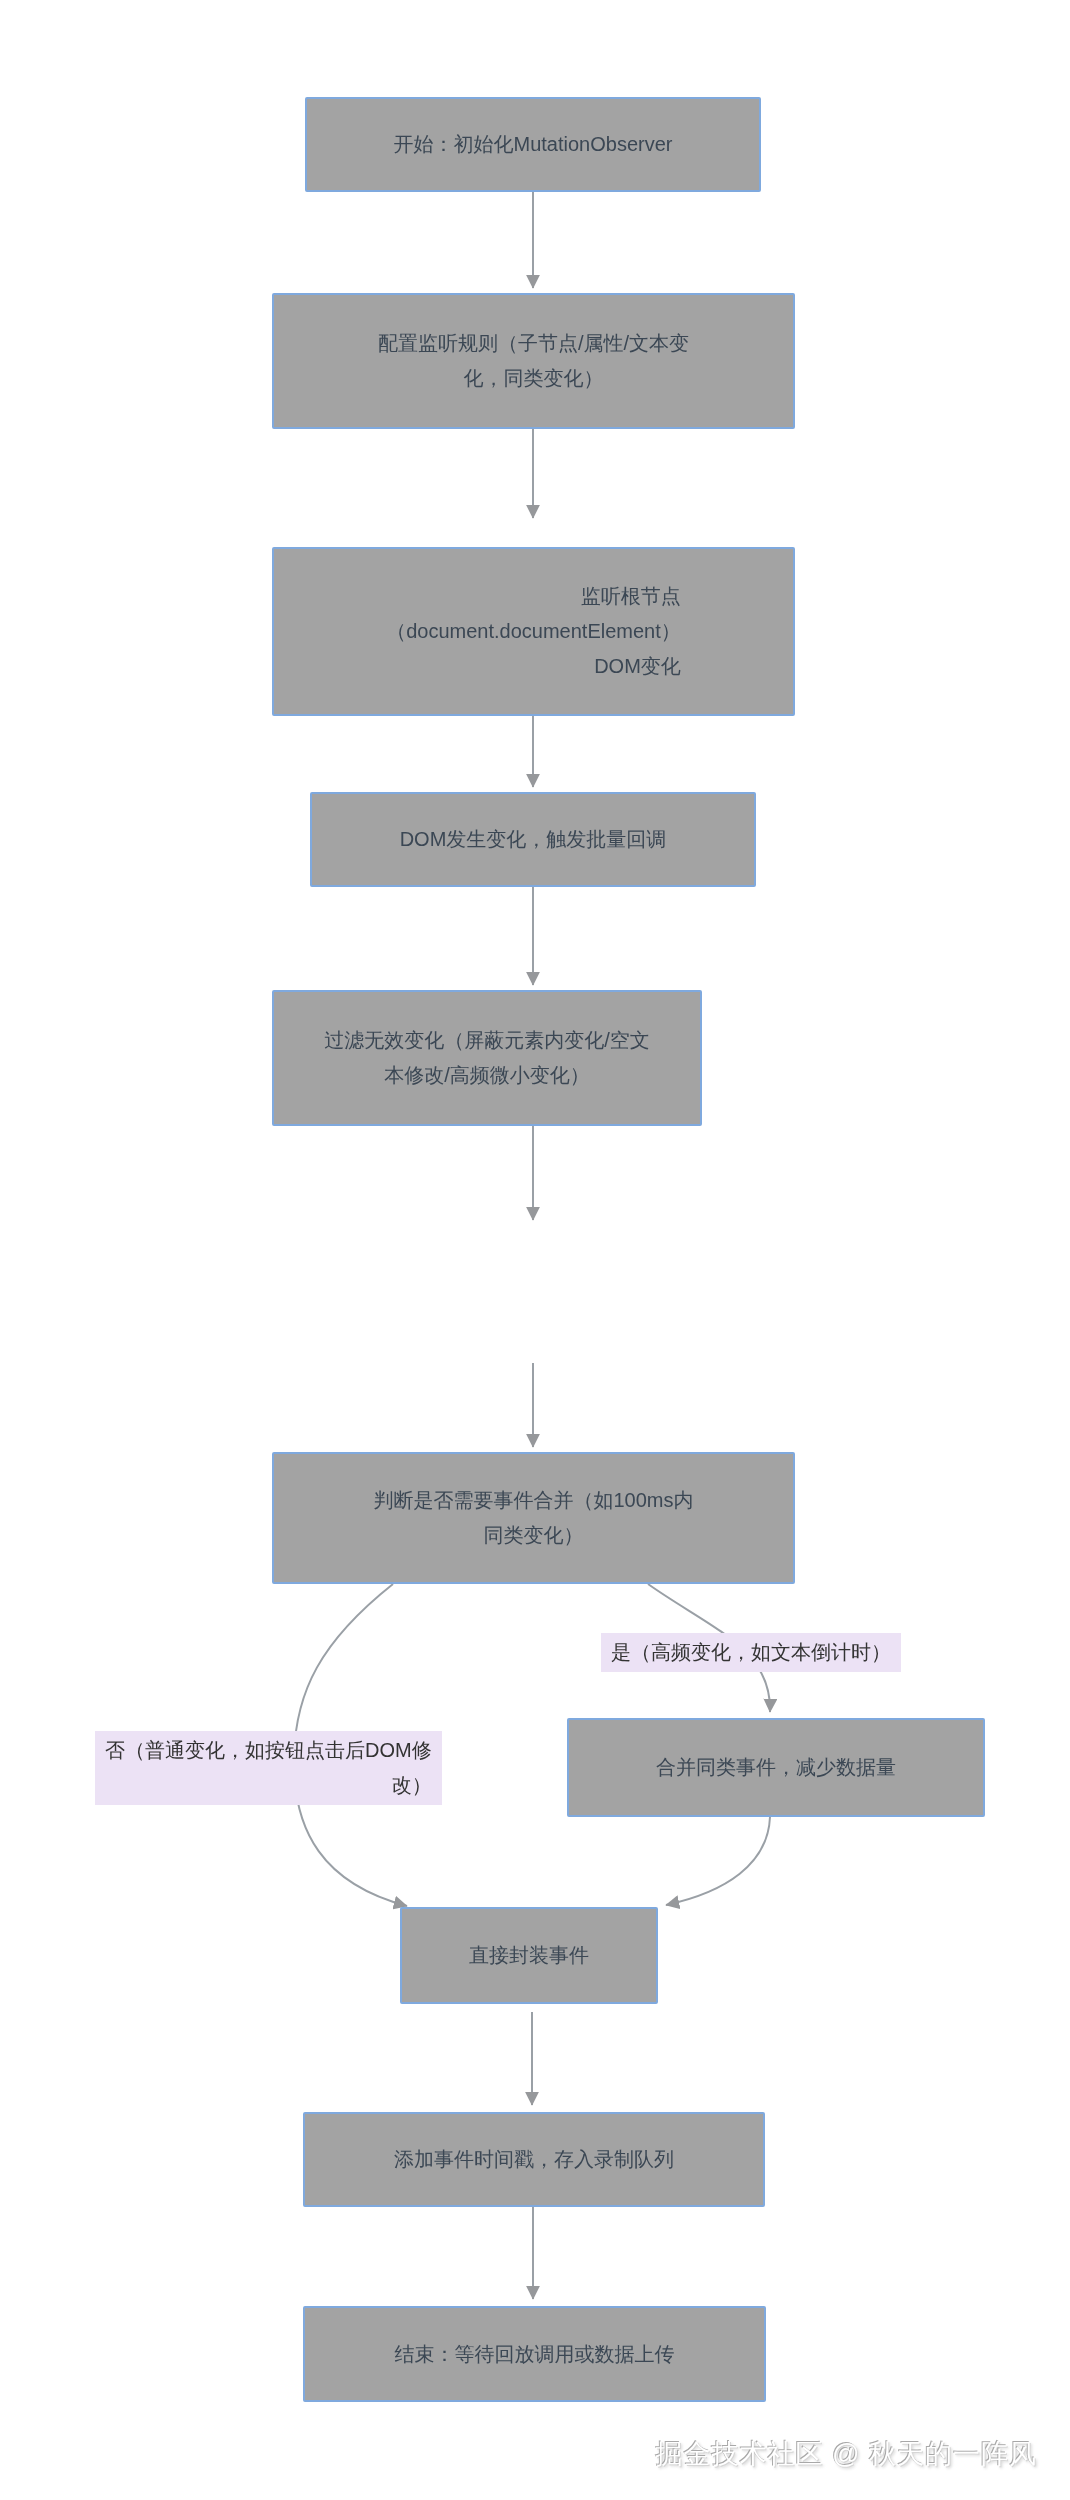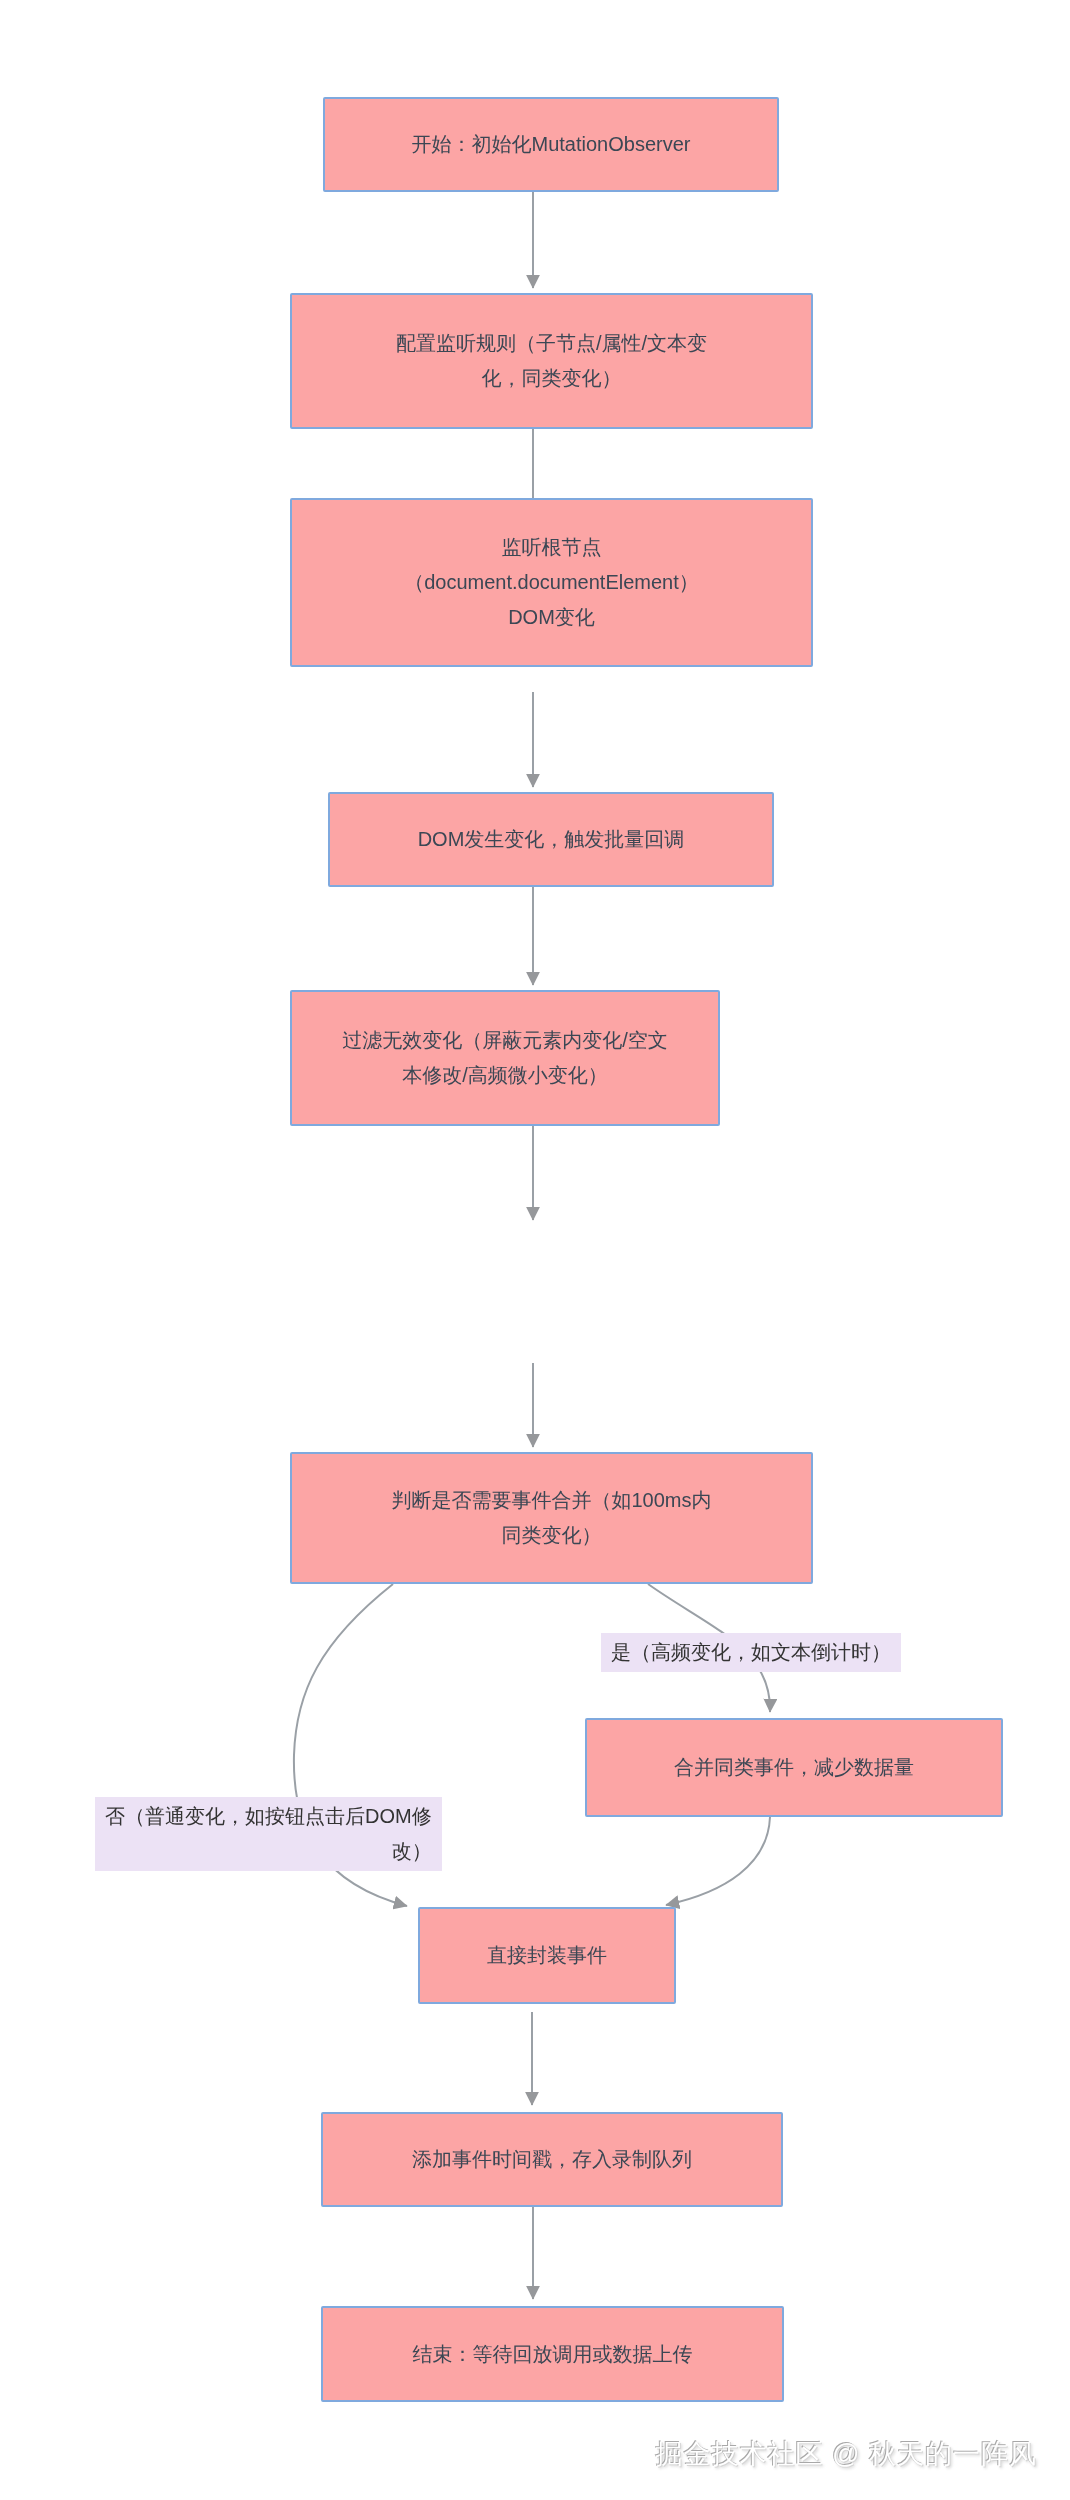--- a/index.html
+++ b/index.html
@@ -11,52 +11,51 @@
     overflow:hidden;
   }
   svg.edges{position:absolute;left:0;top:0;}
   .edge{stroke:#9aa0a6;stroke-width:2;fill:none;}
   .node{
     position:absolute;
     box-sizing:border-box;
     display:flex;align-items:center;justify-content:center;
     text-align:center;
     white-space:pre-line;
-    background:#fca5a5;
+    background:#a3a3a3;
     border:2px solid #7fa9de;
     border-radius:2px;
     color:#3b4754;
     font-size:20px;
     line-height:35px;
     padding:6px 14px;
-    margin-left:18px;
   }
   #n-start    {left:305px;top:97px;  width:456px;height:95px;}
   #n-config   {left:272px;top:293px; width:523px;height:136px;}
-  #n-root     {left:272px;top:498px; width:523px;height:169px;}
+  #n-root     {left:272px;top:547px; width:523px;height:169px;text-align:right;}
   #n-dom      {left:310px;top:792px; width:446px;height:95px;}
   #n-filter   {left:272px;top:990px; width:430px;height:136px;}
   #n-convert  {left:272px;top:1225px;width:523px;height:138px;}
   #n-decision {left:272px;top:1452px;width:523px;height:132px;}
   #n-merge    {left:567px;top:1718px;width:418px;height:99px;}
   #n-direct   {left:400px;top:1907px;width:258px;height:97px;}
   #n-ts       {left:303px;top:2112px;width:462px;height:95px;}
   #n-end      {left:303px;top:2306px;width:463px;height:96px;}
   .edge-label{
     position:absolute;
     background:#ece2f5;
     color:#333333;
     font-size:20px;
     line-height:35px;
     padding:2px 10px;
     text-align:right;
     white-space:pre-line;
   }
   #lbl-yes{left:601px;top:1633px;}
-  #lbl-no {left:95px; top:1797px;}
+  #lbl-no {left:95px; top:1731px;}
   .watermark{
     position:absolute;
     top:2436px;right:33px;
     font-size:27px;
     font-weight:normal;
     letter-spacing:1px;
     color:#ffffff;
     text-shadow:-1px -1px 0 #a8a8a8, 1px 1px 0 #d6d6d6, 2px 2px 3px rgba(0,0,0,0.18);
   }
 </style>

